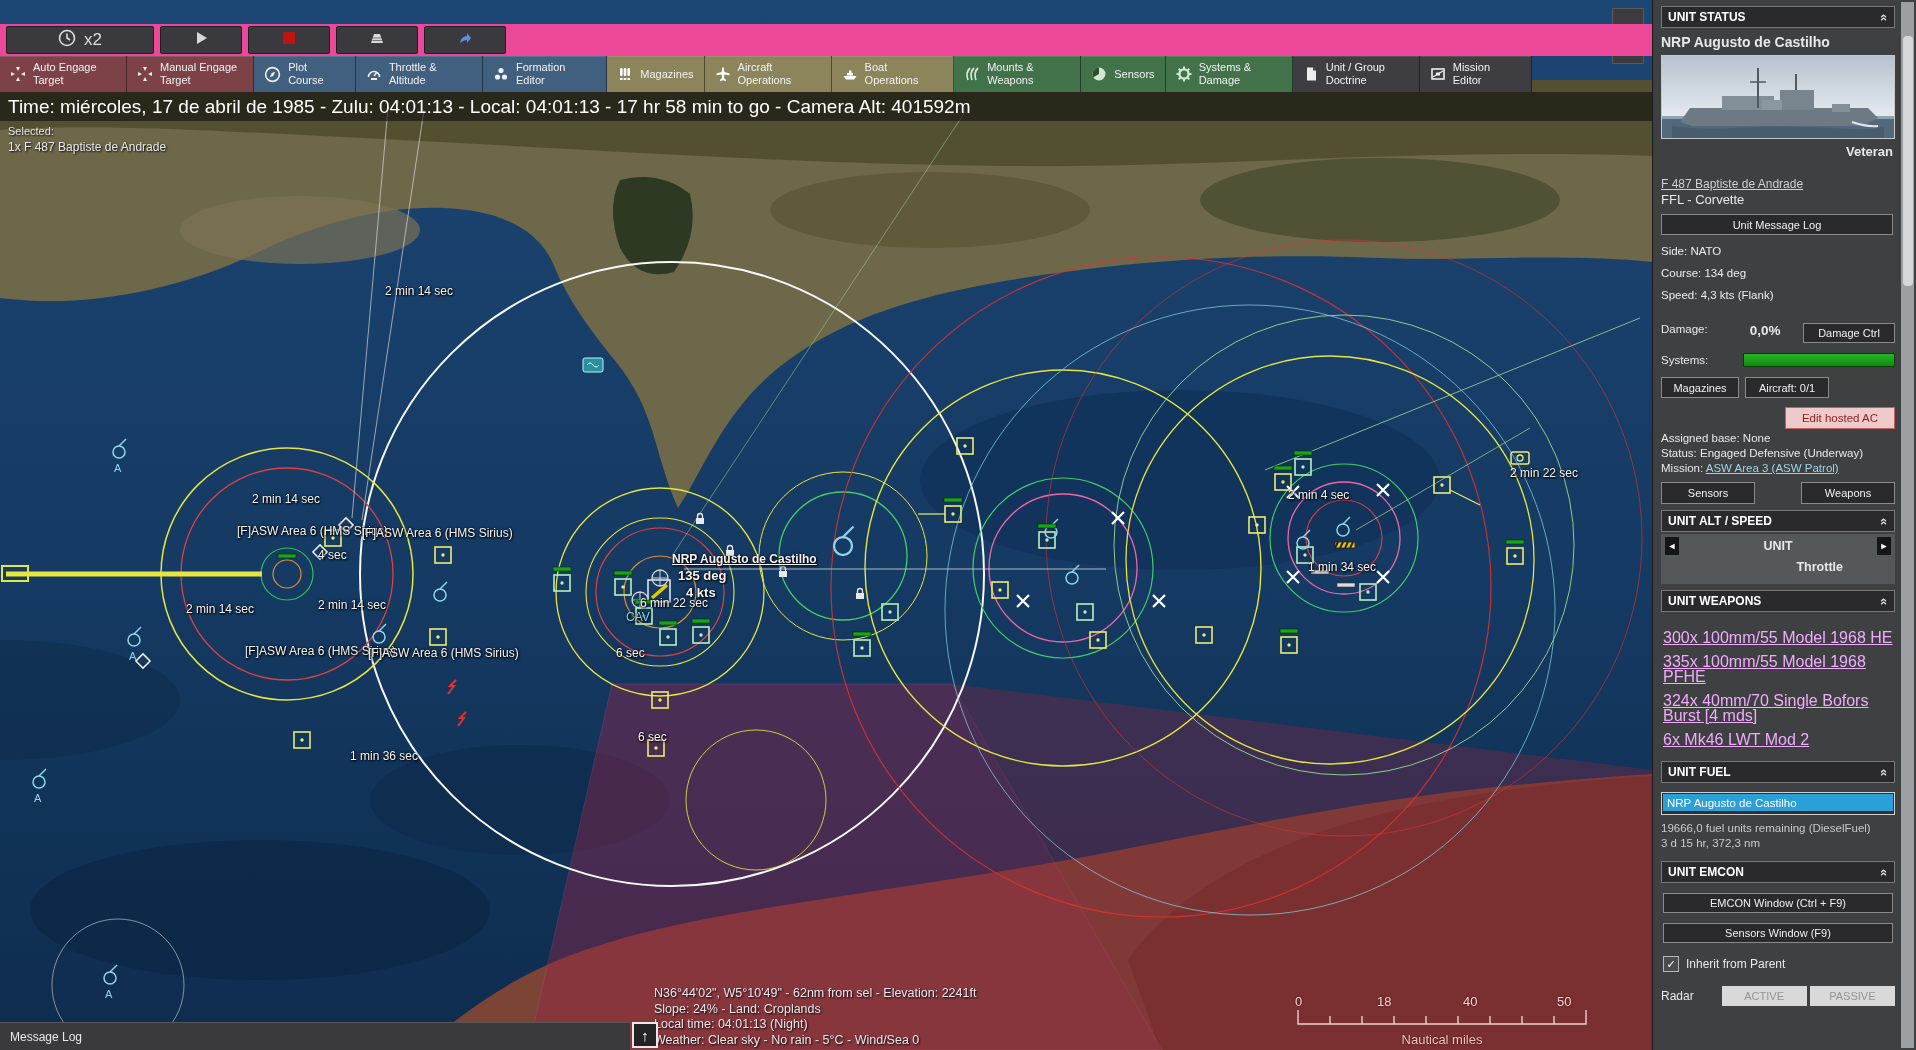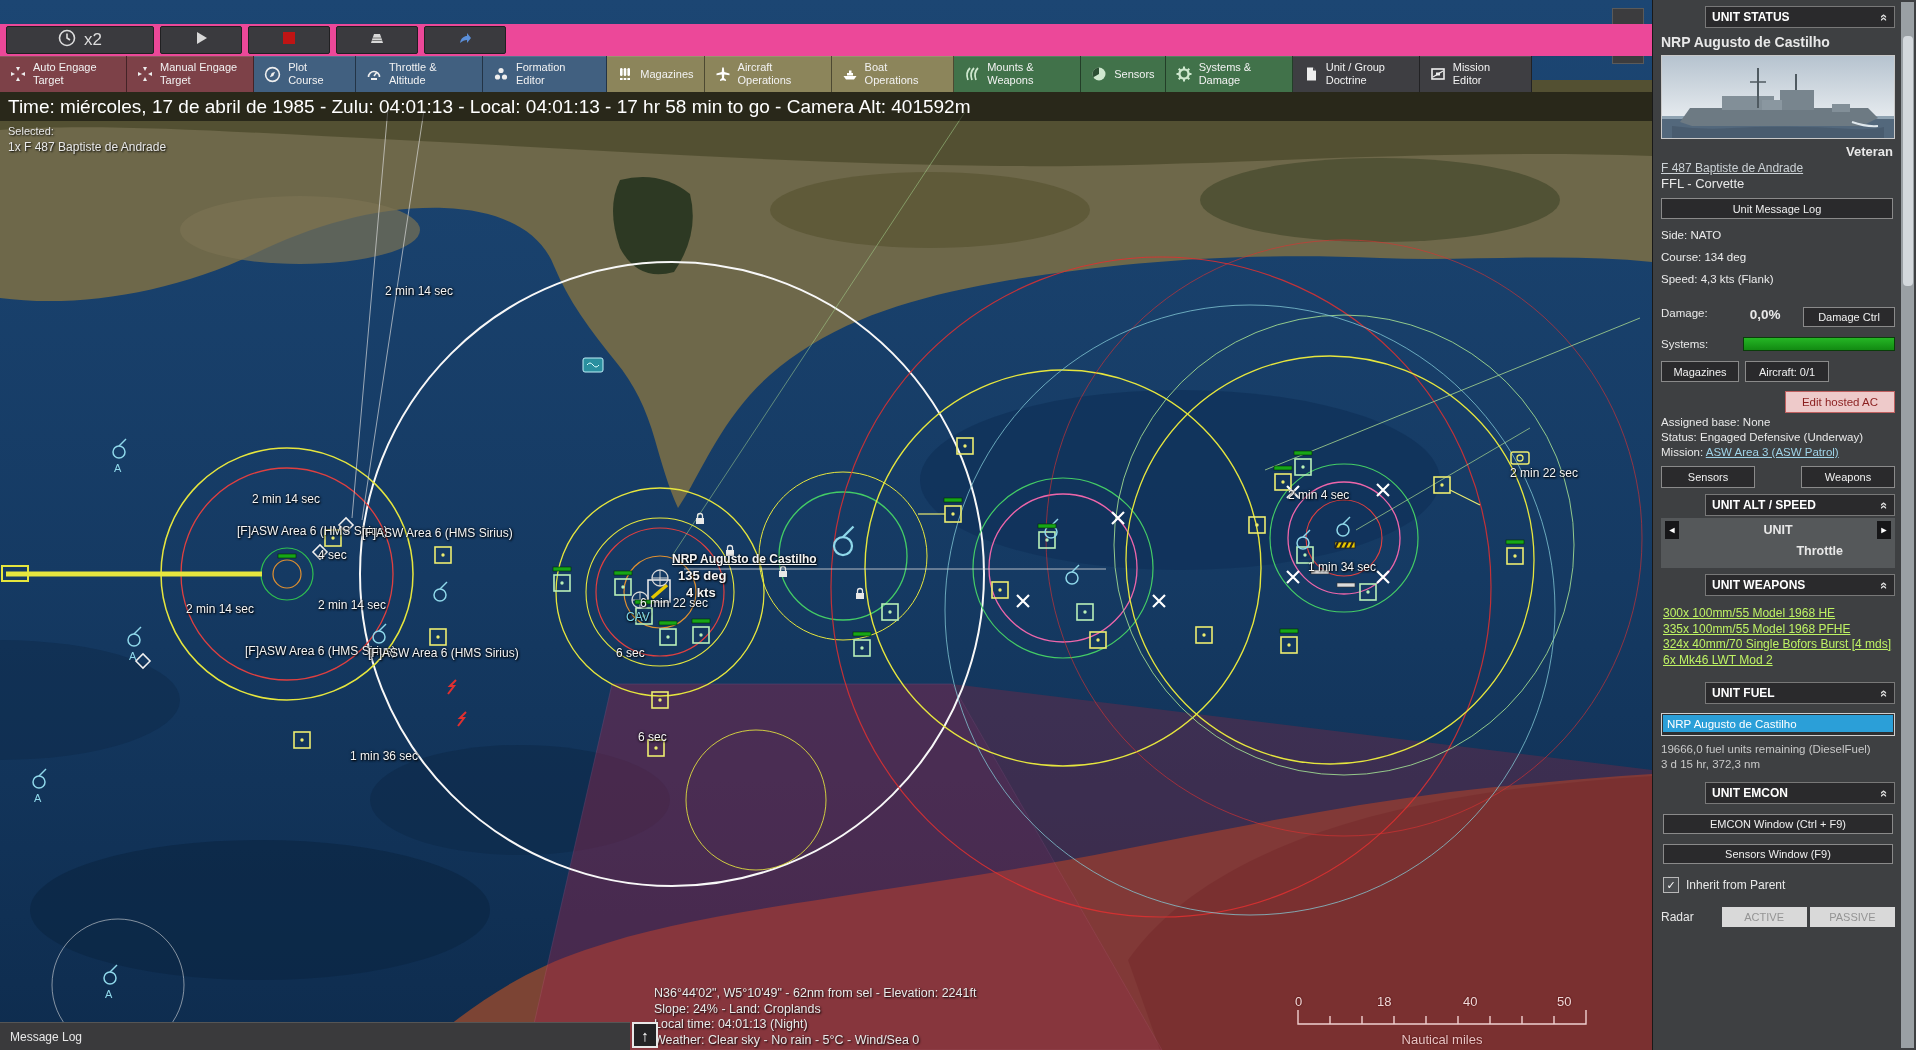--- a/index.html
+++ b/index.html
@@ -57,25 +57,25 @@
   .collapsetab{left:1612px;top:8px;width:30px;height:54px;background:#3c3c3e;border:1px solid #5a5a5a;
                display:flex;align-items:center;justify-content:center;color:#eee;font-size:13px;z-index:25;}
 
   
   .sidebar{left:1652px;top:0;width:264px;height:1050px;background:#3e4042;border-left:1px solid #191919;
            box-sizing:border-box;z-index:40;overflow:hidden;}
   .sb-inner{position:absolute;left:0;top:0;width:248px;padding:6px 6px 0 8px;box-sizing:border-box;}
   .sb-scroll{position:absolute;right:2px;top:2px;width:13px;height:1046px;background:#9aa0a4;}
   .sb-thumb{position:absolute;left:1.5px;top:34px;width:10px;height:250px;background:#d3d8dc;border-radius:4px;}
   .shead{background:#2a2a2c;border:1px solid #787878;height:20px;display:flex;align-items:center;
-         padding:0 6px;font-size:12px;font-weight:bold;color:#fff;justify-content:space-between;margin-left:44px;}
+         padding:0 6px;font-size:12px;font-weight:bold;color:#fff;justify-content:space-between;}
   .chev{display:inline-block;transform:rotate(90deg);font-size:13px;color:#ddd;}
   .uname{font-size:14px;font-weight:bold;margin:6px 0 5px 0;}
   .photo{width:232px;height:82px;border:1px solid #c8c8c8;display:block;}
-  .vet{text-align:right;font-size:13px;font-weight:bold;margin:5px 2px 2px 0;}
+  .vet{text-align:right;font-size:13px;font-weight:bold;margin:5px 2px 18px 0;}
   .classlink{font-size:12px;color:#ccd2d6;text-decoration:underline;}
   .utype{font-size:13px;margin-top:1px;}
   .sbbtn{background:#2a2a2c;border:1px solid #8a8a8a;color:#f0f0f0;font-size:11px;height:20px;
          display:flex;align-items:center;justify-content:center;box-sizing:border-box;}
   .umsg{width:232px;margin:7px 0 4px 0;height:21px;}
   .kv{font-size:11.5px;margin-top:10px;color:#ececec;}
   .dmgrow{display:flex;align-items:flex-start;margin-top:22px;}
   .dmgval{font-weight:bold;font-size:13.5px;margin-left:42px;}
   .dmgbtn{width:92px;height:20px;margin-left:auto;}
   .sysrow{display:flex;align-items:center;margin-top:10px;}
@@ -97,21 +97,21 @@
   .arrbtn{width:14px;height:18px;background:#161618;color:#fff;font-size:9px;display:flex;
           align-items:center;justify-content:center;}
   .unitlbl{flex:1;text-align:center;font-weight:bold;font-size:12.5px;}
   .throttlelbl{text-align:right;font-weight:bold;font-size:12.5px;margin:4px 48px 0 0;}
   .speedbtns{display:flex;flex-direction:column;align-items:flex-end;gap:4px;margin:26px 14px 0 0;}
   .spbtn{width:150px;height:17px;border-radius:3px;background:linear-gradient(#7a7a7a,#585858);
          border:1px solid #3c3c3c;color:#fff;font-size:11.5px;display:flex;align-items:center;
          justify-content:center;}
 
   .wlist{padding:10px 2px 14px 2px;}
-  .wlink{display:block;font-size:12px;color:#bef264;text-decoration:underline;line-height:15.5px;}
+  .wlink{display:block;font-size:16px;color:#f0abfc;text-decoration:underline;line-height:15.5px;margin-top:8px;}
 
   .fuelbox{width:230px;height:19px;border:1px solid #d0d0d0;background:#2d2f31;margin-top:9px;
            padding:1px;box-sizing:content-box;}
   .fuelsel{height:17px;background:#2b9fd8;color:#fff;font-size:11.5px;display:flex;align-items:center;
            padding-left:4px;}
   .fueltxt{font-size:11.5px;color:#c9c9c9;margin-top:6px;line-height:15px;}
 
   .embtn{width:230px;margin:10px auto 0 auto;height:20px;}
   .chkrow{display:flex;align-items:center;gap:7px;margin:13px 0 0 2px;}
   .chkbox{width:14px;height:14px;background:#4a4d50;border:1px solid #b8b8b8;color:#fff;font-size:11px;

